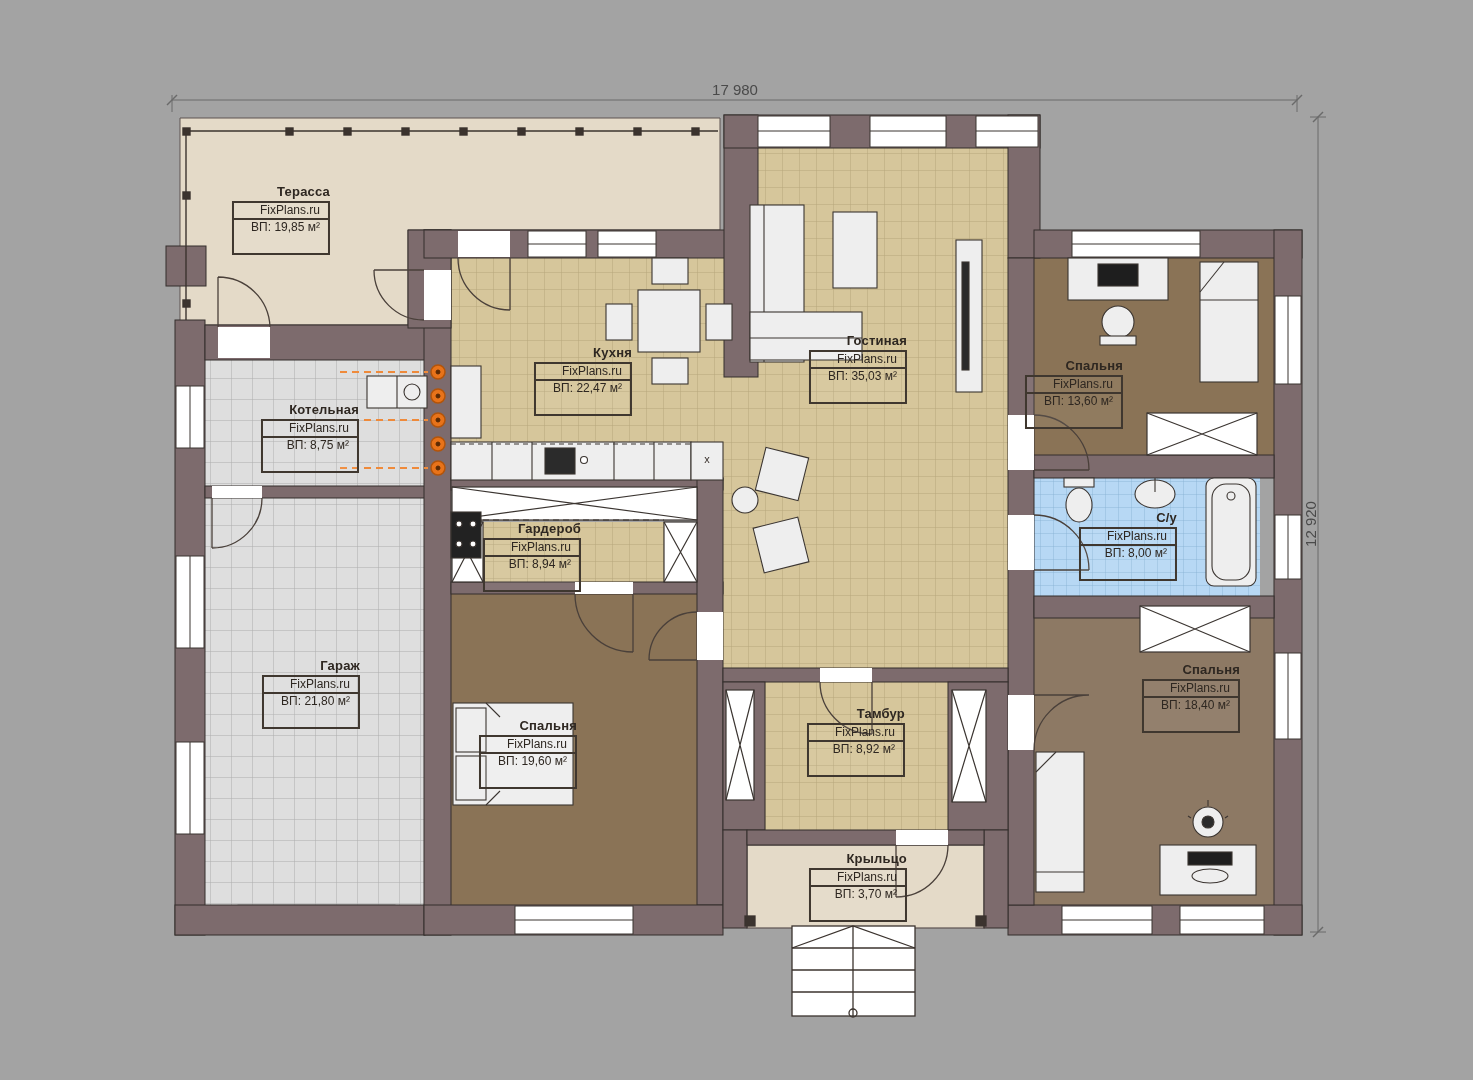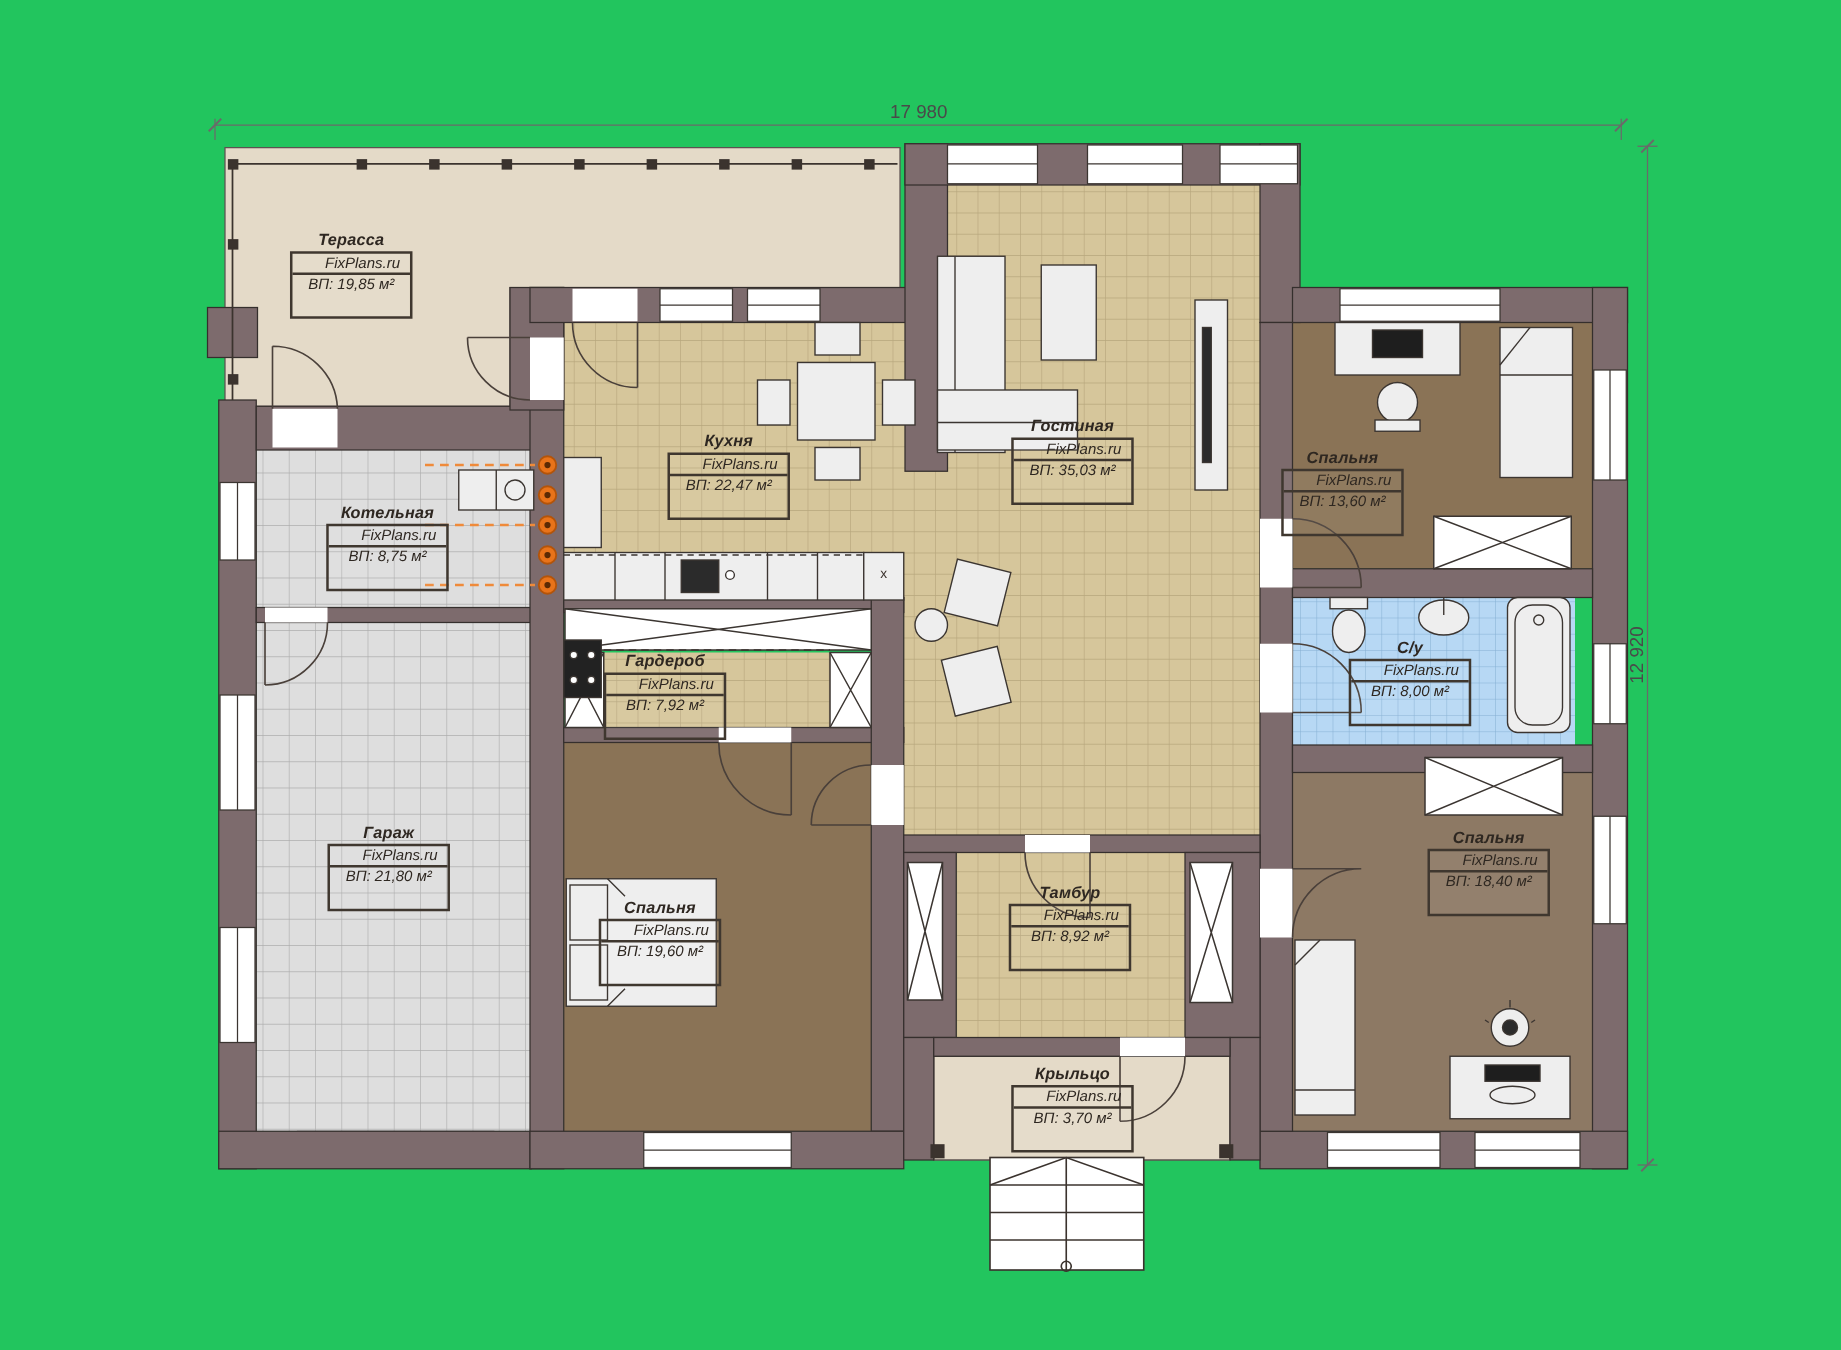--- a/index.html
+++ b/index.html
@@ -1,24 +1,24 @@
 <!DOCTYPE html>
 <html style="--wall: #7d6b6d; --floor-tan: #d6c69b; --floor-gray: #dedede; --floor-brown: #8a7356; --floor-brown2: #8d7964; --floor-blue: #b7d8f4; --floor-beige: #e4dac8; --radiator: #e8731a; --ink: #3b332e;"><head>
 <meta charset="utf-8">
 <style>
   :root{
     --wall:#7d6b6d; --floor-tan:#d6c69b; --floor-gray:#dedede; --floor-brown:#8a7356;
     --floor-brown2:#8d7964; --floor-blue:#b7d8f4; --floor-beige:#e4dac8;
     --radiator:#e8731a; --ink:#3b332e; --dim:#6a6a6a;
   }
   html,body{margin:0;padding:0;background:#ffffff;}
-  .stage{position:relative;width:1473px;height:1080px;background:#22c55e;overflow:hidden;
+  .stage{position:relative;width:1473px;height:1080px;background:#a3a3a3;overflow:hidden;
          font-family:"Liberation Sans", sans-serif;}
   .plan-svg{position:absolute;left:0;top:0;}
-  .room-label{position:absolute;transform:translateX(-50%);text-align:center;color:#2e2721;z-index:5;font-style:italic;}
+  .room-label{position:absolute;transform:translateX(-50%);text-align:right;color:#2e2721;z-index:5;}
   .room-name{font-size:13px;font-weight:bold;letter-spacing:.2px;white-space:nowrap;}
   .room-box{display:inline-block;border:2px solid #3f372f;margin-top:2px;background:rgba(255,255,255,0.06);}
   .room-site{font-size:12px;padding:0 8px 1px 26px;border-bottom:2px solid #3f372f;white-space:nowrap;}
   .room-area{font-size:12px;padding:0 8px 19px 8px;white-space:nowrap;}
   .dim-label{position:absolute;font-size:15px;color:#4a4a4a;z-index:5;white-space:nowrap;}
   .dim-top{transform:translateX(-50%);}
   .dim-right{transform:translate(-50%,-50%) rotate(-90deg);}
   .shaft-label{position:absolute;transform:translateX(-50%);font-size:11px;color:#3b332e;z-index:5;}
 </style>
 </head>
@@ -417,21 +417,21 @@
   <div class="room-name">Котельная</div>
   <div class="room-box">
     <div class="room-site">FixPlans.ru</div>
     <div class="room-area">ВП: 8,75 м²</div>
   </div>
 </div>
 <div class="room-label" style="left:532px;top:521px">
   <div class="room-name">Гардероб</div>
   <div class="room-box">
     <div class="room-site">FixPlans.ru</div>
-    <div class="room-area">ВП: 7,92 м²</div>
+    <div class="room-area">ВП: 8,94 м²</div>
   </div>
 </div>
 <div class="room-label" style="left:1128px;top:510px">
   <div class="room-name">С/у</div>
   <div class="room-box">
     <div class="room-site">FixPlans.ru</div>
     <div class="room-area">ВП: 8,00 м²</div>
   </div>
 </div>
 <div class="room-label" style="left:311px;top:658px">

